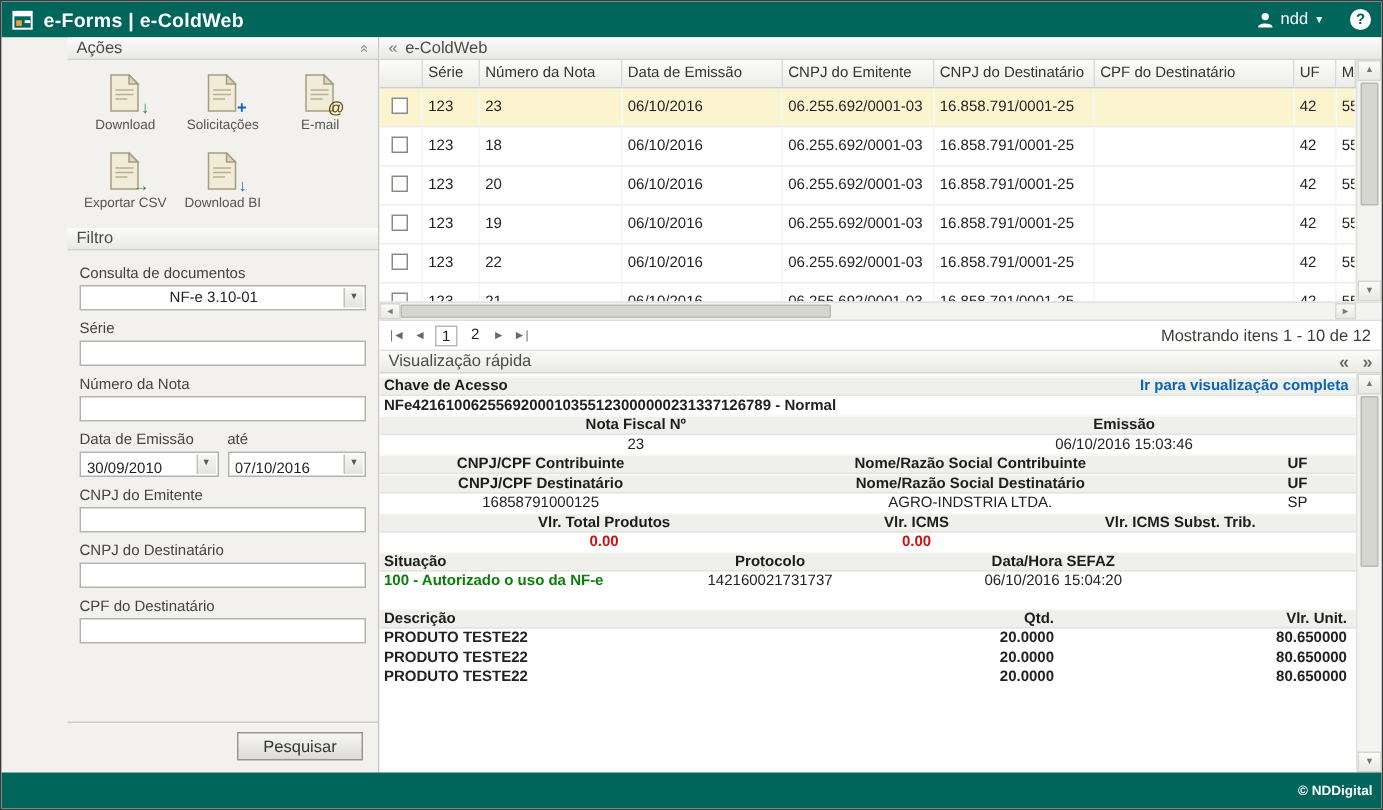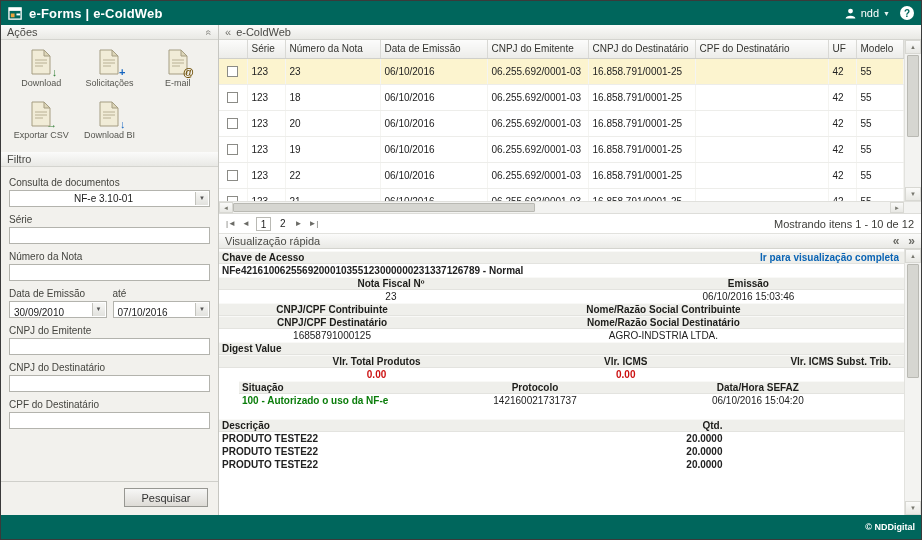--- a/index.html
+++ b/index.html
@@ -3,29 +3,29 @@
 <meta charset="utf-8">
 <style>
   *{margin:0;padding:0;box-sizing:border-box;}
   html,body{width:922px;height:540px;}
   body{font-family:"Liberation Sans",sans-serif;overflow:hidden;background:#fff;}
   .app{width:922px;height:540px;display:flex;flex-direction:column;background:#fff;border:1px solid #3a3a3a;overflow:hidden;}
 
   
   .topbar{height:24px;flex:0 0 auto;background:#00665c;display:flex;align-items:center;padding:0 7px;gap:6px;}
   .app-title{color:#fff;font-size:13px;font-weight:bold;letter-spacing:.2px;}
-  .tb-right{margin-left:auto;display:flex;align-items:center;gap:1px;color:#fff;}
+  .tb-right{margin-left:auto;display:flex;align-items:center;gap:8px;color:#fff;}
   .user-name{font-size:11px;}
   .caret{font-size:7px;line-height:1;color:#e6f2ef;}
   .help-badge{width:14px;height:14px;border-radius:50%;background:#fff;color:#00665c;font-size:10px;font-weight:bold;display:flex;align-items:center;justify-content:center;margin-left:9px;}
 
   .body{flex:1;display:flex;min-height:0;}
 
   
-  .sidebar{width:218px;flex:0 0 auto;background:#f2f1ed;border-right:1px solid #c6c6c1;display:flex;flex-direction:column;}
+  .sidebar{width:252px;flex:0 0 auto;background:#f2f1ed;border-right:1px solid #c6c6c1;display:flex;flex-direction:column;padding-left:44px;}
   .panel-hdr{height:15px;flex:0 0 auto;background:linear-gradient(#fbfbfa,#e9e9e5);border-bottom:1px solid #d4d4cf;color:#4a4a46;font-size:11px;display:flex;align-items:center;padding:0 6px;}
   .hdr-ico-up{margin-left:auto;color:#8a8a85;font-size:10px;transform:rotate(90deg);}
   .actions{display:flex;flex-wrap:wrap;padding:9px 6px 11px;row-gap:12px;flex:0 0 auto;}
   .action{width:33.33%;display:flex;flex-direction:column;align-items:center;gap:4px;}
   .action-ico{position:relative;width:22px;height:26px;}
   .ov{position:absolute;right:-5px;bottom:-3px;font-size:11px;font-weight:bold;line-height:1;}
   .ov-green{color:#2e7d32;}
   .ov-blue{color:#1565c0;}
   .ov-brown{color:#6d4c00;}
   .action-lbl{font-size:9px;color:#55554f;text-align:center;line-height:1.1;}
@@ -73,31 +73,31 @@
   .pg-ico{font-size:8px;color:#6b6b66;}
   .pg-current{border:1px solid #b9b9b4;background:#fff;min-width:15px;text-align:center;height:14px;line-height:13px;font-size:10px;color:#222;}
   .pg-page{padding:0 3px;color:#222;}
   .pg-status{margin-left:auto;font-size:11px;color:#3c3c38;}
 
   
   .qv-hdr{gap:8px;}
   .qv-nav{margin-left:auto;display:flex;gap:9px;color:#6b6b66;font-size:12px;font-weight:bold;line-height:1;}
   .qv-area{flex:1;min-height:0;display:flex;}
   .qv-content{flex:1;min-width:0;padding-top:2px;overflow:hidden;}
-  .qv-row{display:grid;align-items:center;min-height:13px;font-size:10px;color:#222;gap:30px;}
+  .qv-row{display:grid;align-items:center;min-height:13px;font-size:10px;color:#222;}
   .qv-row.band{background:#efefeb;font-weight:bold;color:#1d1d1a;border-top:1px solid #f9f9f7;border-bottom:1px solid #e3e3df;}
   .qv-row>*{text-align:center;overflow:hidden;white-space:nowrap;}
   .qv-row .al{text-align:left;padding-left:3px;}
   .qv-row .ar{text-align:right;padding-right:6px;}
   .cols-chave{grid-template-columns:1fr auto;padding-right:5px;}
   .cols-1{grid-template-columns:1fr;}
   .cols-2{grid-template-columns:1.05fr .95fr;}
   .cols-3a{grid-template-columns:33% 55% 12%;}
   .cols-vlr{grid-template-columns:46% 18% 36%;}
-  .cols-sit{grid-template-columns:24% 32% 26% 18%;margin-left:20px;}
+  .cols-sit{grid-template-columns:24% 32% 26% 18%;}
   .cols-prod{grid-template-columns:45% 25% 30%;}
   .link{color:#0a64b4;font-weight:bold;text-decoration:none;font-size:10px;cursor:pointer;}
   .chave-val{font-weight:bold;}
   .v-blue{color:#2626c9;font-weight:bold;}
   .v-red{color:#cc1111;font-weight:bold;}
   .v-green{color:#0b7d0b;font-weight:bold;}
   .prod-row{font-weight:bold;}
   .qv-gap{height:12px;}
 
   .footer{height:24px;flex:0 0 auto;background:#00665c;display:flex;align-items:center;justify-content:flex-end;padding:0 6px;color:#fff;font-size:9px;font-weight:bold;}
@@ -424,23 +424,20 @@
             <span>CNPJ/CPF Destinatário</span>
             <span>Nome/Razão Social Destinatário</span>
             <span>UF</span>
           </div>
           <div class="qv-row cols-3a">
             <span>16858791000125</span>
             <span>AGRO-INDSTRIA LTDA.</span>
             <span>SP</span>
           </div>
 
-          <div class="qv-row band cols-1">
-            <span class="al">Digest Value</span>
-          </div>
 
           <div class="qv-row band cols-vlr">
             <span>Vlr. Total Produtos</span>
             <span>Vlr. ICMS</span>
             <span>Vlr. ICMS Subst. Trib.</span>
           </div>
           <div class="qv-row cols-vlr">
             <span class="v-red">0.00</span>
             <span class="v-red">0.00</span>
           </div>

